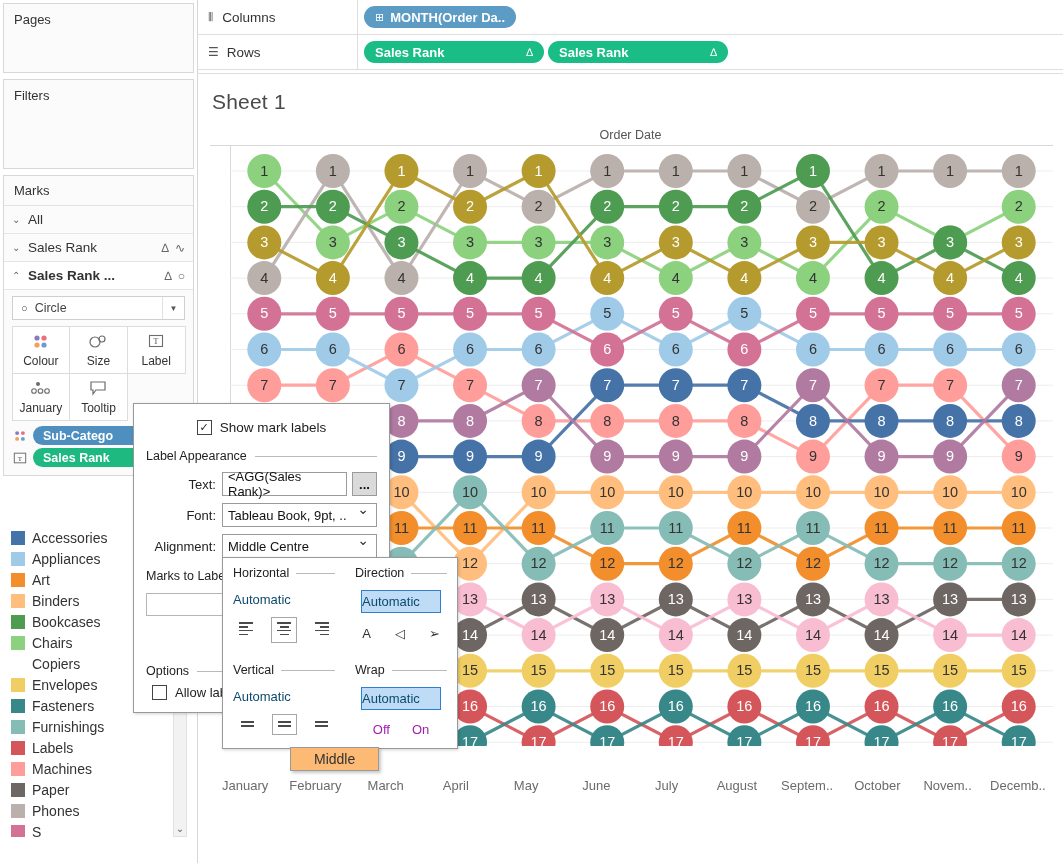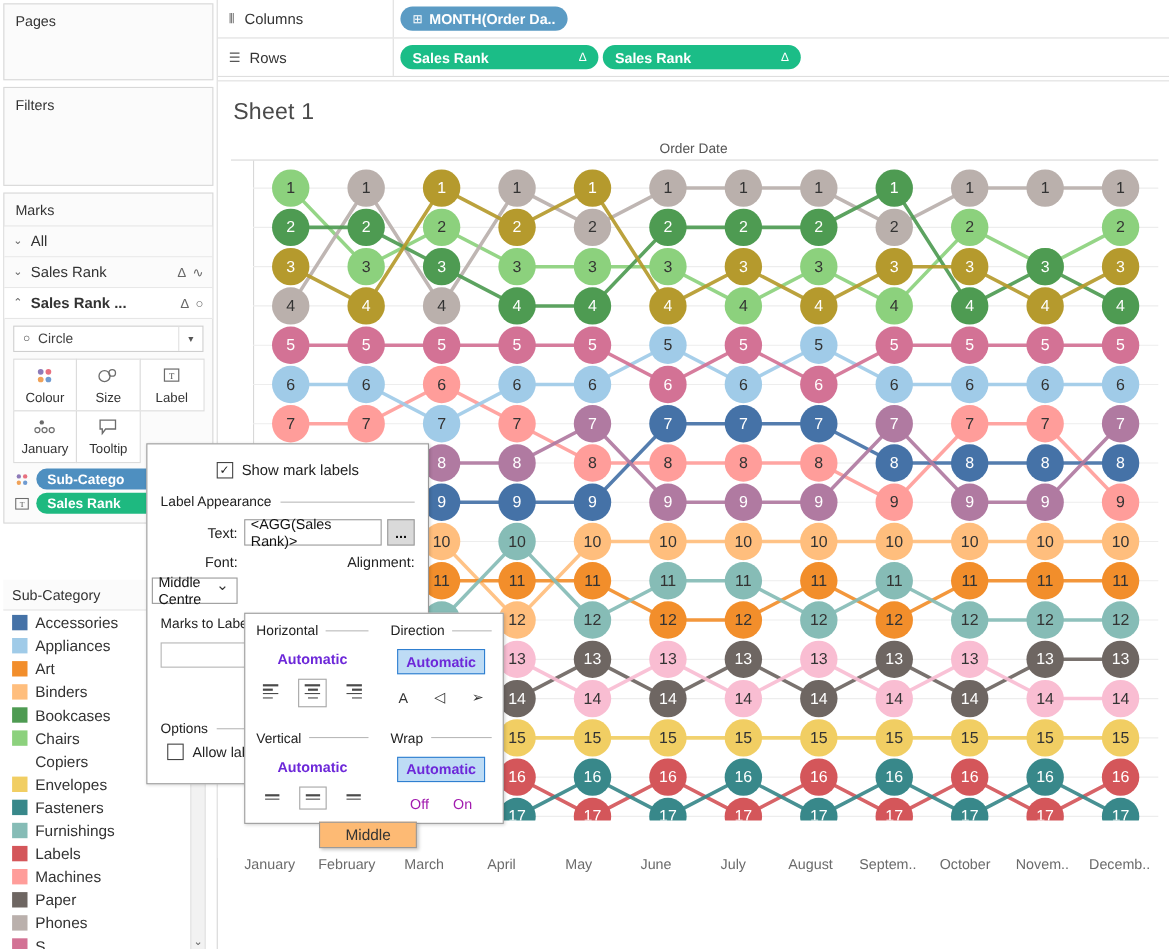--- a/index.html
+++ b/index.html
@@ -89,21 +89,21 @@
   .mtl-opt { text-align: right; font-size: 13px; color: #222; padding: 3px 6px 3px 0; }
   .mtl-opt.boxed { border: 1px solid #b5b5b5; text-align: center; background: #fff; padding: 3px 0; }
   .opt-check { display: flex; align-items: center; gap: 8px; padding: 7px 12px 0 18px; font-size: 13px; color: #222; }
 
   
   #align-flyout { left: 222px; top: 557px; width: 236px; height: 192px; }
   .af-grid { display: grid; grid-template-columns: 1fr 1fr; height: 100%; }
   .af-cell { padding: 8px 10px 0 10px; }
   .af-hdr { display: flex; align-items: center; gap: 7px; font-size: 12.5px; color: #222; }
   .af-hdr .ln { flex: 1; height: 1px; background: #b9b9b9; }
-  .af-auto { text-align: center; font-size: 13px; color: #6d28d9; margin-top: 12px; font-weight: bold; }
+  .af-auto { font-size: 13px; color: #0c4a6e; margin-top: 12px; }
   .af-auto.boxed { border: 1px solid #2f7fd0; background: #bedcf5; padding: 3px 0; margin: 10px 6px 0 6px; }
   .af-icons { display: flex; align-items: center; justify-content: center; gap: 12px; margin-top: 10px; font-size: 13px; color: #333; }
   .af-icons .sel { border: 1px solid #a6a6a6; padding: 2px 5px; }
   .af-icons .pl { padding: 3px 6px; }
   .af-words { display: flex; align-items: center; justify-content: center; gap: 22px; margin-top: 12px; font-size: 13px; color: #a21caf; }
   .glyph-lines { display: inline-block; }
   .glyph-lines i { display: block; height: 1.6px; background: #4a4a4a; margin: 2.2px 0; }
 
   
   #align-tooltip { position: absolute; left: 290px; top: 747px; background: #fdba74; border: 1px solid #9a9a9a; box-shadow: 2px 2px 3px rgba(0,0,0,.22); font-size: 14px; color: #333; padding: 3px 23px; }
@@ -221,21 +221,20 @@
                 <rect x="1.5" y="2.5" width="13" height="11" fill="none" stroke="#6c6c6c" stroke-width="1.1"></rect>
                 <text x="8" y="11.3" font-size="8" text-anchor="middle" fill="#4a4a4a" font-family="Liberation Serif, serif">T</text>
               </svg>
           </span>
           <span class="pill green" style="width:120px;">Sales Rank</span>
         </div>
       </div>
     </div>
 
     <div class="legend">
-      <div class="legend-hdr">Sub-Category</div>
       <div class="legend-body">
         <div id="legend-list">
             <div class="lg-item">
               <span class="lg-sw" style="background: rgb(69, 114, 167);"></span>
               <span>Accessories</span>
             </div>
             <div class="lg-item">
               <span class="lg-sw" style="background: rgb(160, 203, 232);"></span>
               <span>Appliances</span>
             </div>
@@ -805,20 +804,21 @@
       <span>Label Appearance</span>
       <span class="ln"></span>
     </div>
     <div class="frm">
       <label>Text:</label>
       <div class="txt-row">
         <div class="fld">&lt;AGG(Sales Rank)&gt;</div>
         <div class="ellip-btn">...</div>
       </div>
       <label>Font:</label>
+      <div class="fld sel">Tableau Book, 9pt, ..</div>
       <label>Alignment:</label>
       <div class="fld sel">Middle Centre</div>
     </div>
     <div class="sect" style="margin-top:11px;">
       <span>Marks to Labe</span>
       <span class="ln"></span>
     </div>
     <div class="mtl">
       <div class="mtl-opt boxed">All</div>
       <div class="mtl-opt">Min/Ma</div>

